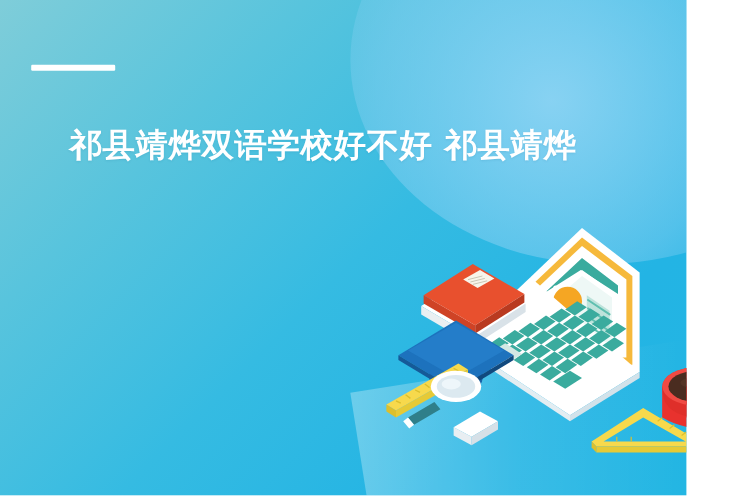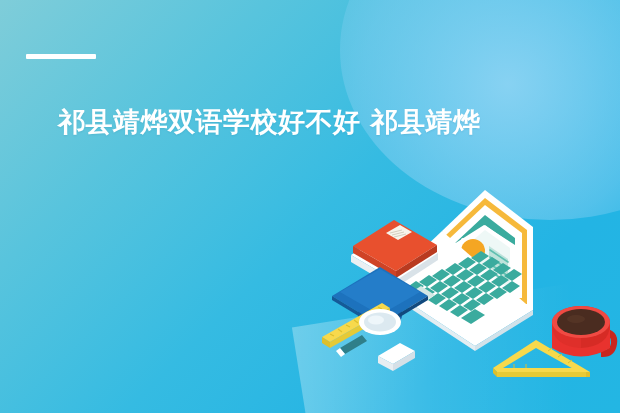--- a/index.html
+++ b/index.html
@@ -2,21 +2,21 @@
 <html><head>
 <meta charset="utf-8">
 <style>
   html, body {
     margin: 0;
     padding: 0;
     background: #ffffff;
   }
   #banner {
     position: relative;
-    width: 620px;
+    width: 572px;
     height: 413px;
     overflow: hidden;
     font-family: "DejaVu Sans", "Liberation Sans", sans-serif;
     background: linear-gradient(135deg, #7fcdd9 0%, #58c4dd 26%, #35bbe2 52%, #23b4e4 78%, #23b6e3 100%);
   }
   
   #bg-wash-topright {
     position: absolute;
     top: -120px;
     right: -140px;

